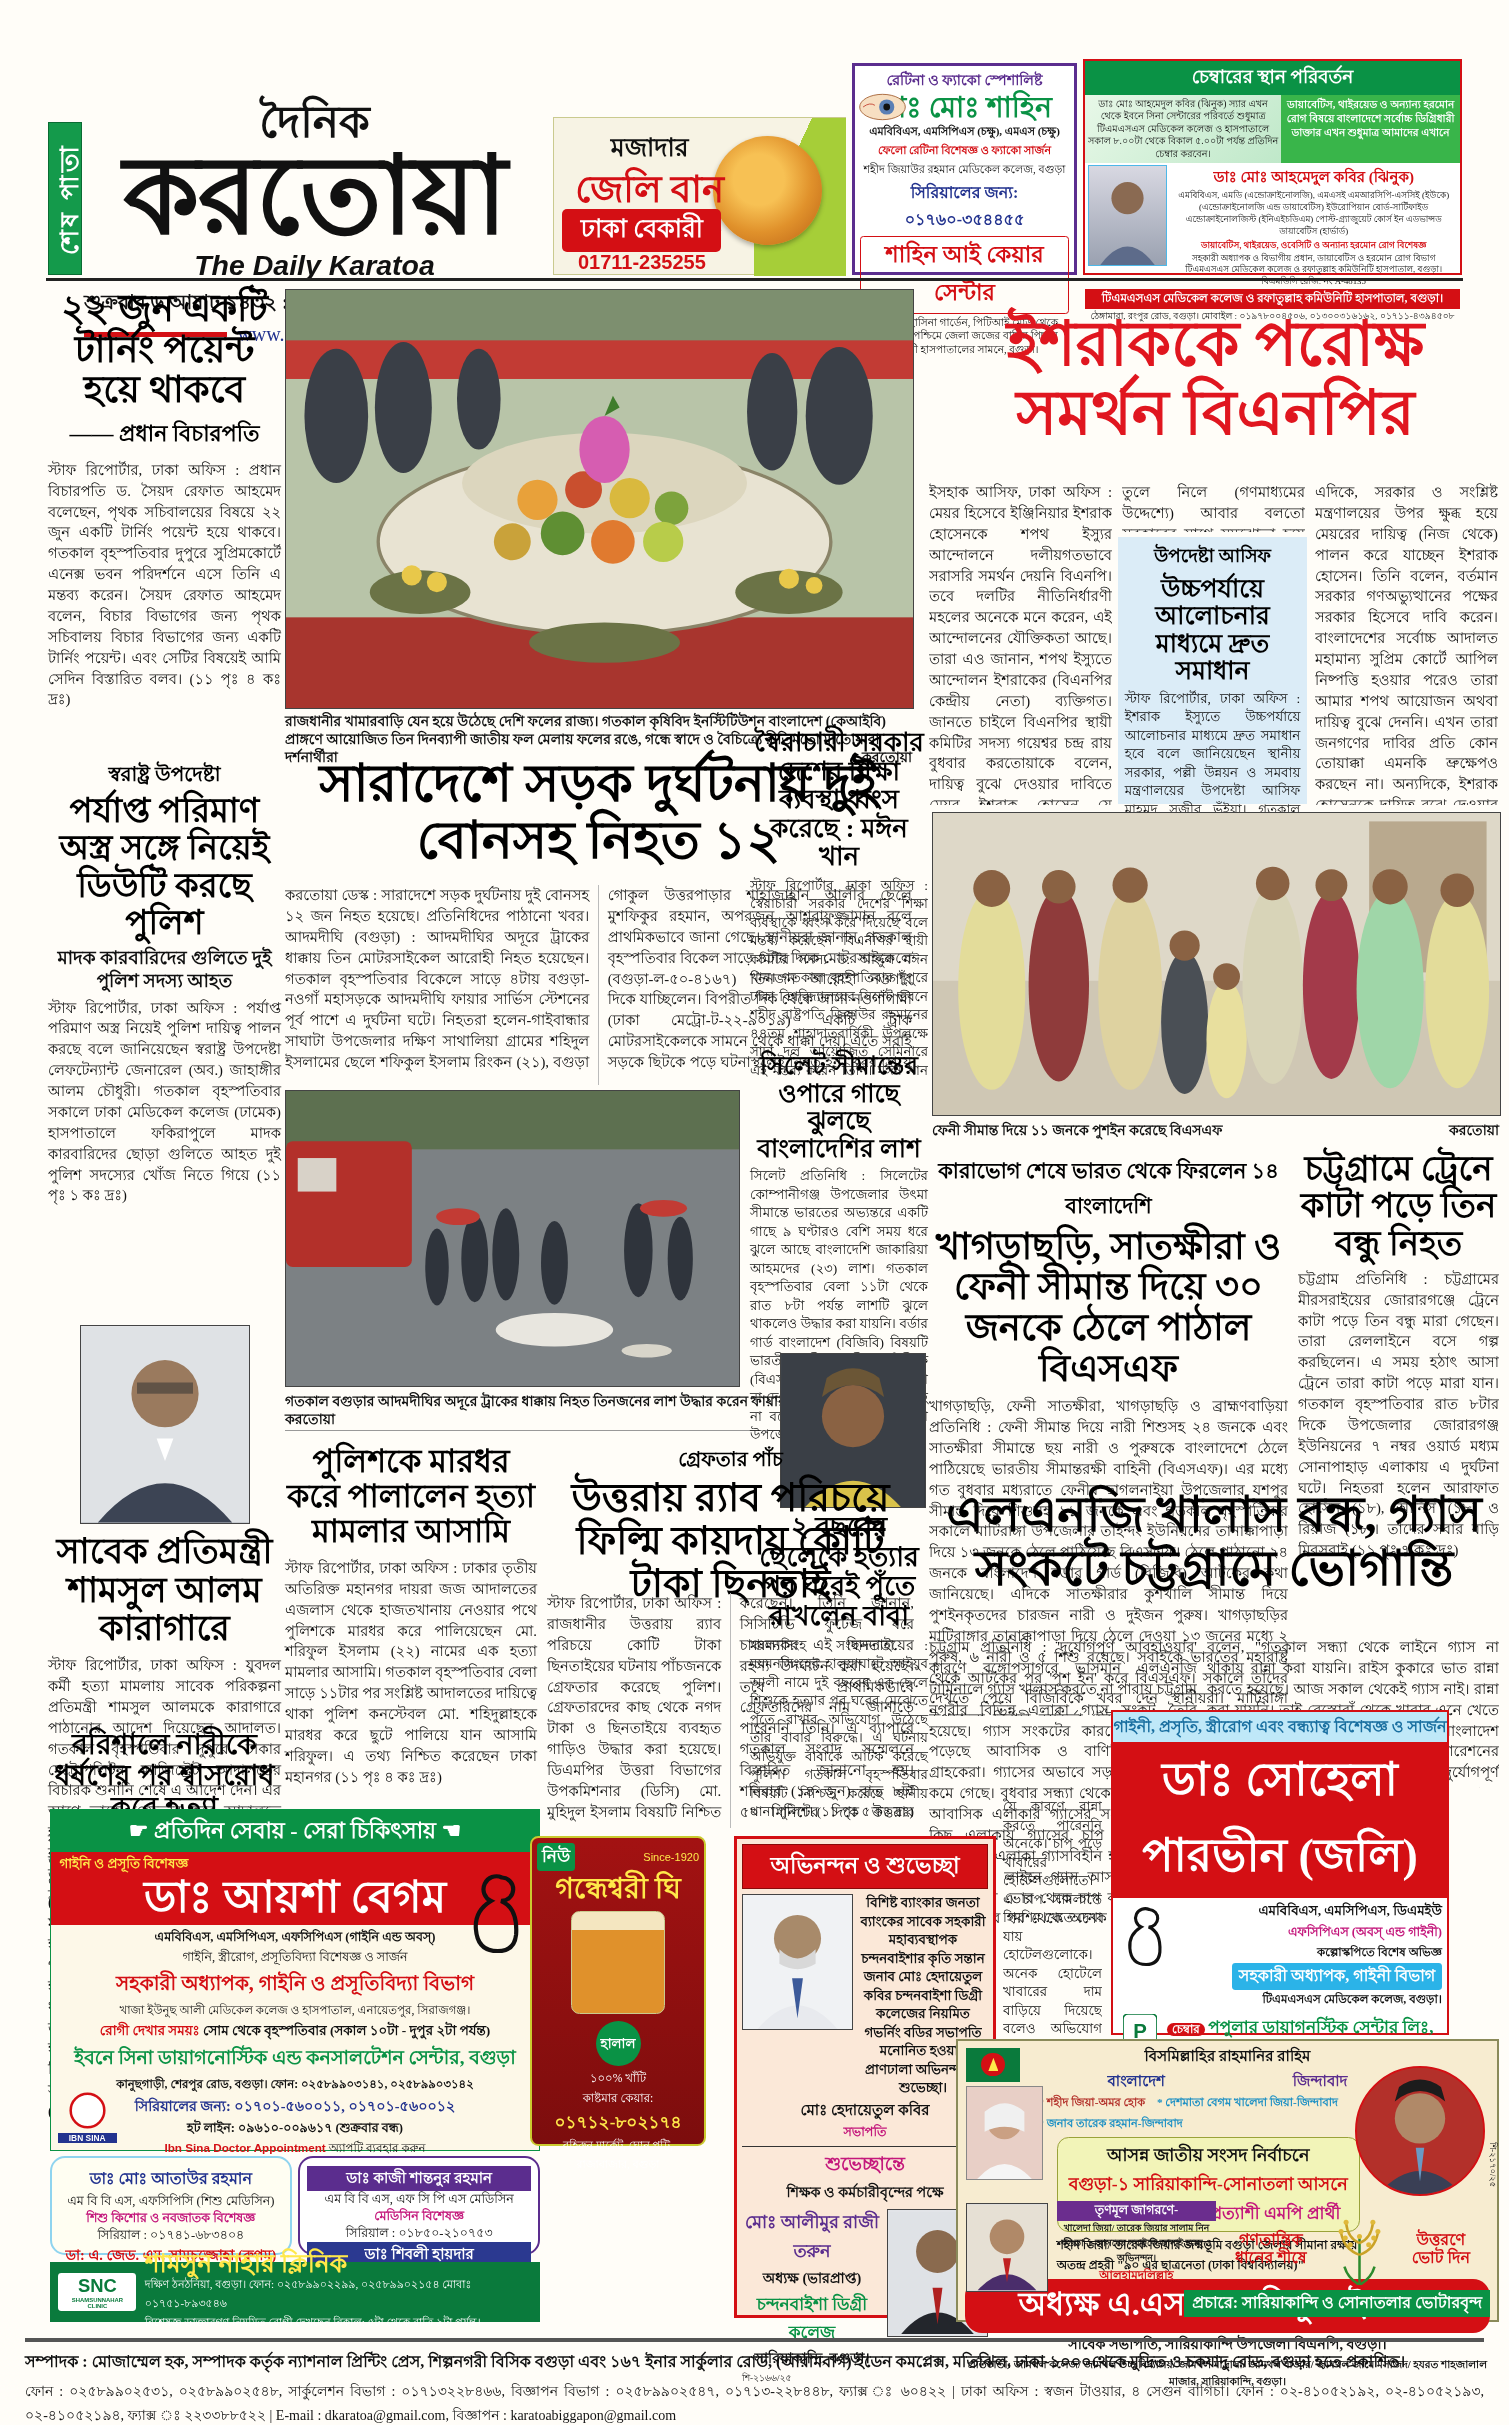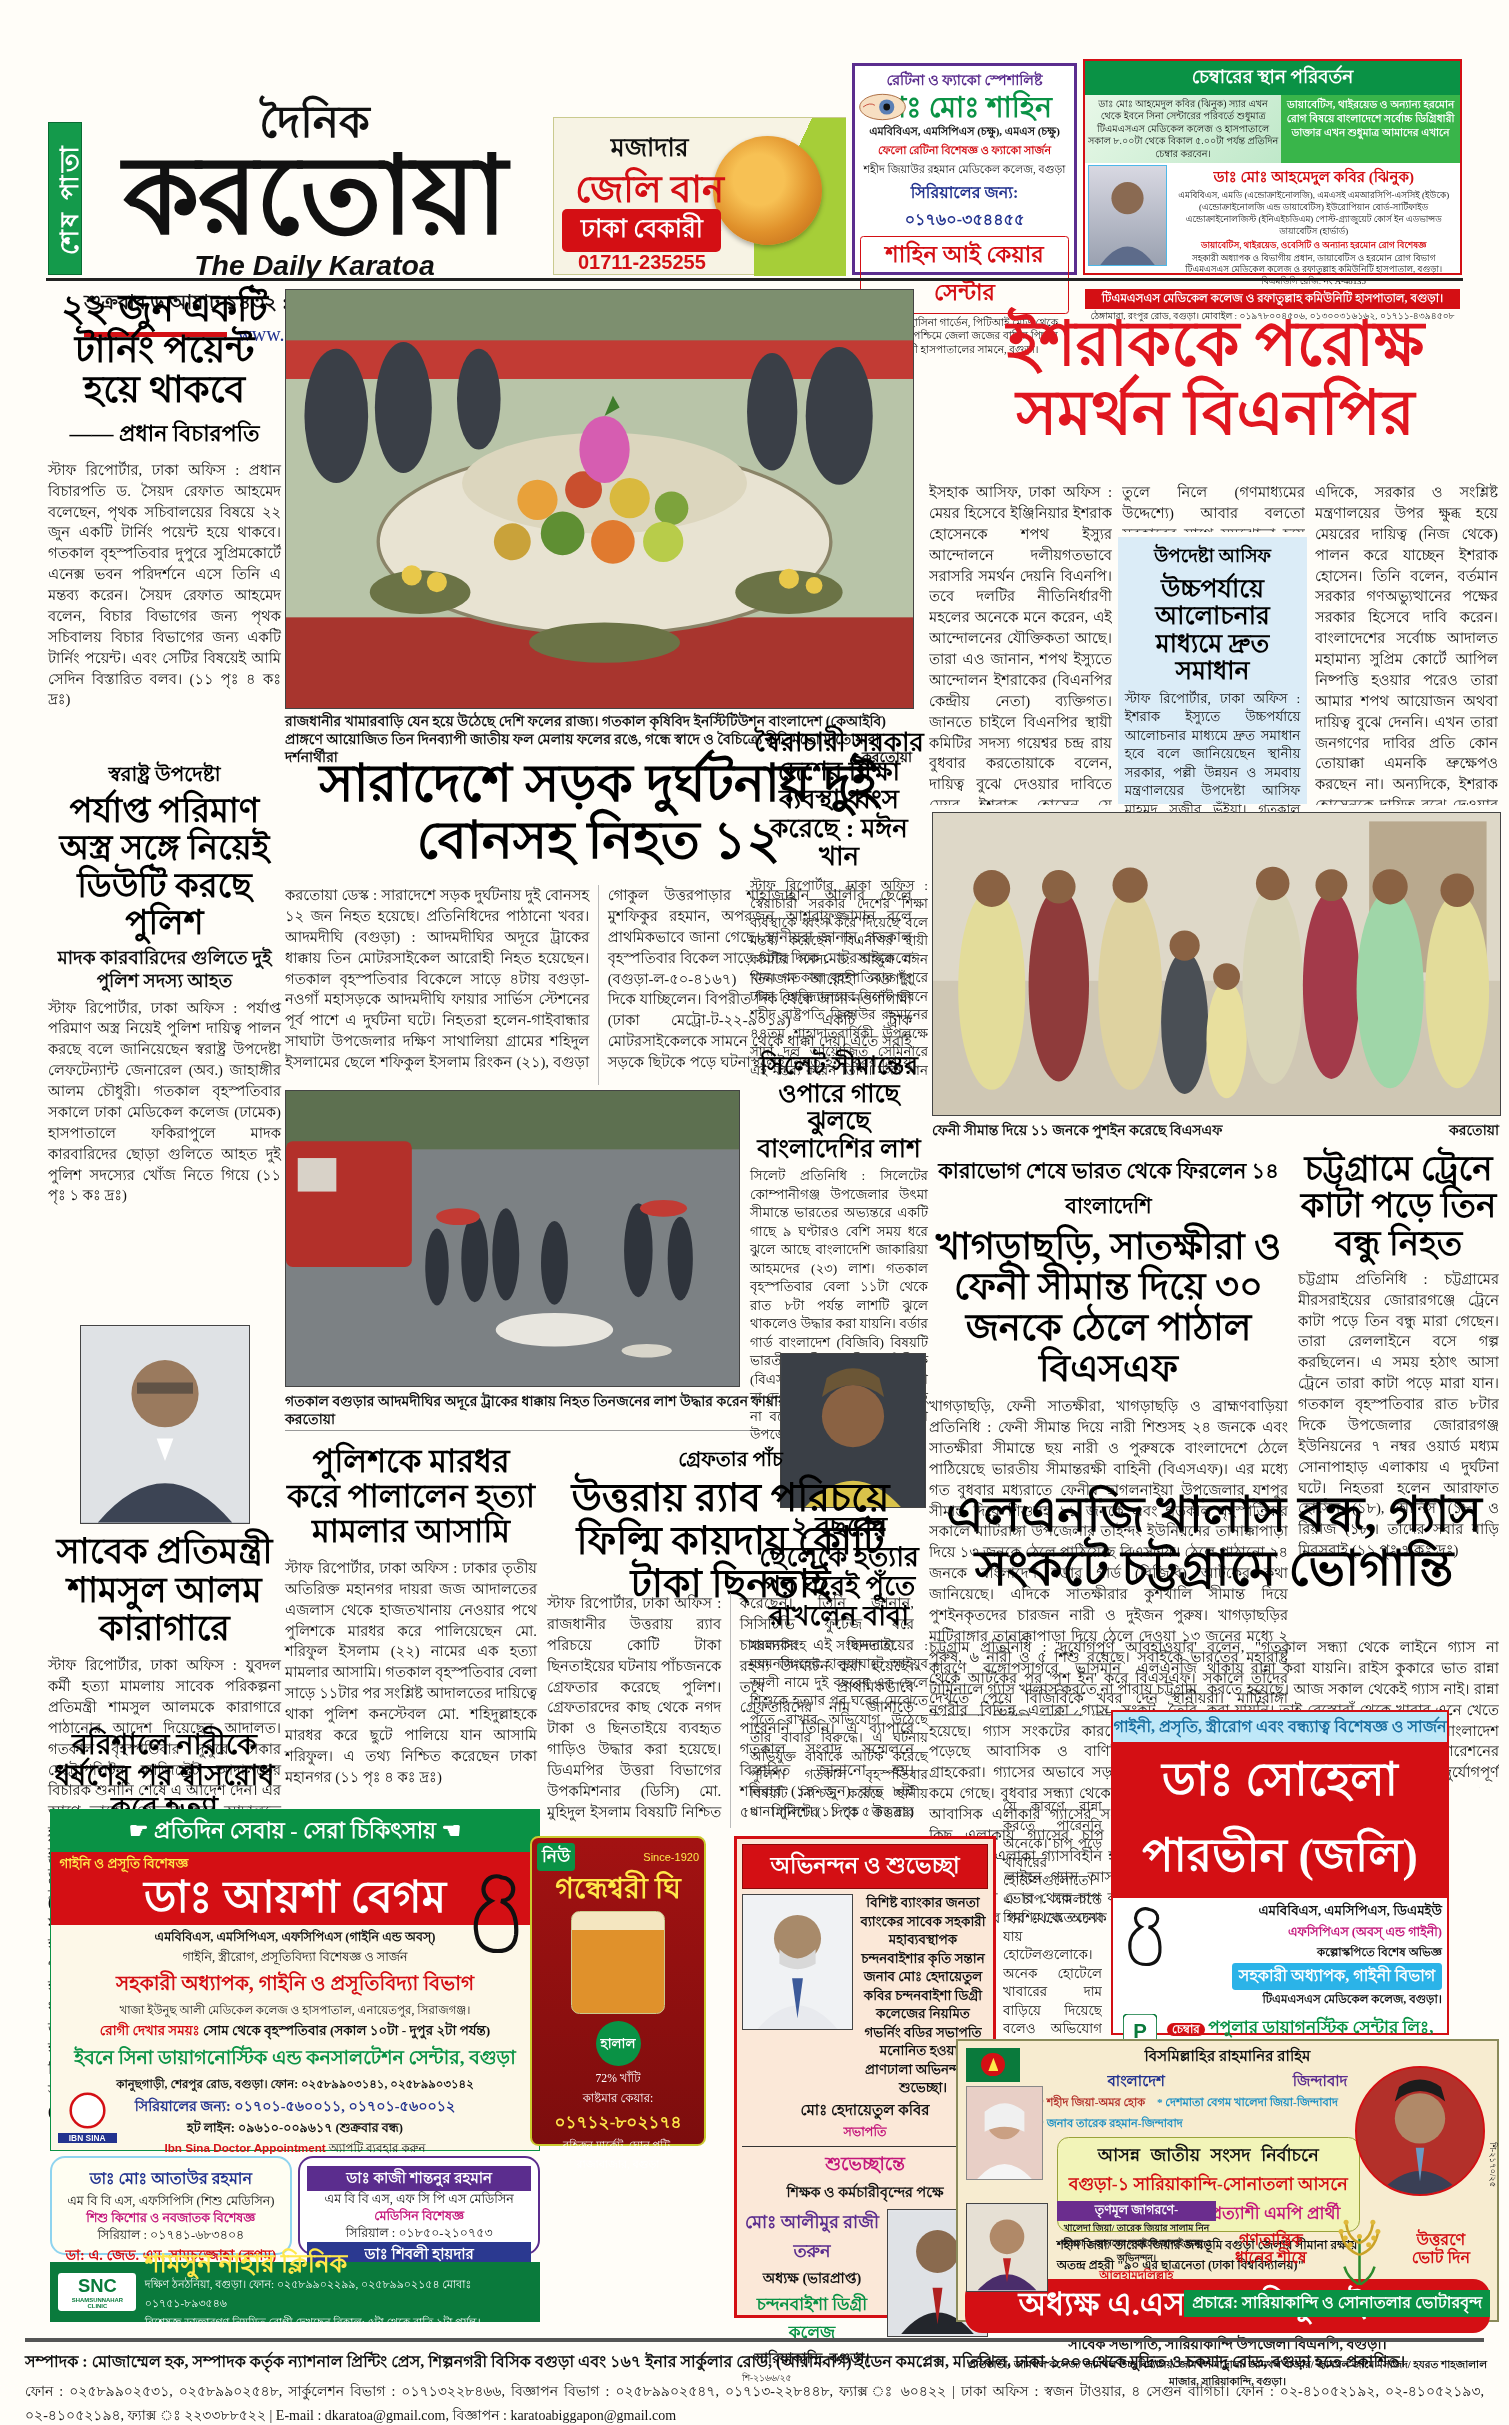--- a/index.html
+++ b/index.html
@@ -394,21 +394,21 @@
   </div>
 
   <div class="abs ad" style="left:530px;top:1836px;width:176px;height:310px;border:2.5px solid #caca2f;border-radius:8.4px;background:linear-gradient(#a31212,#7c0d0d);color:#fff;text-align:center;box-sizing:border-box;padding:5px;">
     <div style="display:flex;justify-content:space-between;align-items:center;">
       <span style="background:#0a9245;font-weight:bold;font-size:17px;padding:0 5px;border-radius:3.4px;">নিউ</span>
       <span style="color:#ffe84a;font-family:'Liberation Sans',sans-serif;font-size:11px;">Since-1920</span>
     </div>
     <div style="font-size:28.5px;font-weight:bold;color:#ffe84a;line-height:1.05;margin-top:3.4px;">গন্ধেশ্বরী ঘি</div>
     <div style="margin:6.7px auto;width:92px;height:101px;background:linear-gradient(#f4e6c0 18%,#e0912b 18%);border:1.7px solid #caca8f;border-radius:8.4px;"></div>
     <div style="background:#0a9245;border-radius:50%;width:45px;height:45px;line-height:45px;margin:0 auto;font-weight:bold;">হালাল</div>
-    <div style="font-size:11.7px;margin-top:3.4px;">72% খাঁটি</div>
+    <div style="font-size:11.7px;margin-top:3.4px;">১০০% খাঁটি</div>
     <div style="font-size:11.7px;">কাষ্টমার কেয়ার:</div>
     <div style="font-size:17px;font-weight:bold;color:#ffe84a;">০১৭১২-৮০২১৭৪</div>
     <div style="font-size:11px;">বহিরুন মার্কেট, ঘোন পট্টি,</div>
     <div style="font-size:11px;">রাজাবাজার, বগুড়া</div>
   </div>
 
   <div class="abs ad" style="left:734px;top:1836px;width:262px;height:482px;border:3.4px solid #d40f14;background:#fbe8d8;box-sizing:border-box;padding:5px;">
     <div class="redbar" style="font-size:22.6px;padding:2.5px 0;border:1.7px solid #8a0a0a;">অভিনন্দন ও শুভেচ্ছা</div>
     <div style="display:flex;gap:5px;margin-top:5px;">
       <div class="photo" style="width:109px;height:134px;flex:none;background:#eef0f2;">
@@ -518,21 +518,21 @@
     <div style="display:flex;justify-content:space-around;width:70%;margin:0 auto;">
       <span class="tag-blue" style="font-size:15px;">বাংলাদেশ</span>
       <span class="tag-purple" style="font-size:15px;">জিন্দাবাদ</span>
     </div>
     <div style="width:72%;margin:0 auto;font-size:11.3px;font-weight:bold;color:#b3302a;display:flex;flex-wrap:wrap;gap:1.7px 11.7px;">
       <span>* শহীদ জিয়া-অমর হোক</span>
       <span style="color:#1a8fc4;">* দেশমাতা বেগম খালেদা জিয়া-জিন্দাবাদ</span>
       <span style="color:#1a8fc4;">* জনাব তারেক রহমান-জিন্দাবাদ</span>
     </div>
     <div style="width:56%;margin:3.4px 0 0 92px;background:#f2f4b8;border:1.7px solid #9aa23a;border-radius:11.7px;text-align:center;padding:3.4px;">
-      <div style="font-size:17.6px;font-weight:bold;font-family:Liberation Mono, monospace;">আসন্ন জাতীয় সংসদ নির্বাচনে</div>
+      <div style="font-size:17.6px;font-weight:bold;">আসন্ন জাতীয় সংসদ নির্বাচনে</div>
       <div class="tag-red" style="font-size:17.6px;">বগুড়া-১ সারিয়াকান্দি-সোনাতলা আসনে</div>
       <div class="tag-magenta" style="font-size:17px;">বিএনপির মনোনয়ন প্রত্যাশী এমপি প্রার্থী</div>
     </div>
     <div style="margin:3.4px 0 0 92px;width:62%;font-size:12px;font-weight:bold;">শহীদ জিয়া/ তারেক জিয়ার জন্মভূমি বগুড়া জেলার সীমানা রক্ষায় অতন্দ্র প্রহরী "৯০ এর ছাত্রনেতা (ঢাকা বিশ্ববিদ্যালয়)"</div>
     <div class="redbar" style="font-size:32px;margin-top:3.4px;border-radius:17px;">অধ্যক্ষ এ.এস.এম রফিকুল ইসলাম</div>
     <div class="center" style="font-size:14.3px;font-weight:bold;">সাবেক সভাপতি, সারিয়াকান্দি উপজেলা বিএনপি, বগুড়া।</div>
     <div class="center" style="font-size:10.5px;font-weight:bold;">প্রতিষ্ঠাতা: জামথল কলেজ/ জামথল উচ্চ বিদ্যালয়/ জামথল মাদ্রাসা/ জামথল বাজার/ জামথল জামে মসজিদ/ হযরত শাহজালাল মাজার, সারিয়াকান্দি, বগুড়া।</div>
     <div class="abs photo" style="left:8.4px;bottom:28.5px;width:80px;height:87px;background:#ddd;">
       <svg class="portrait-svg" viewBox="0 0 60 64">
           <rect width="60" height="64" fill="#e6e0d4"></rect>

